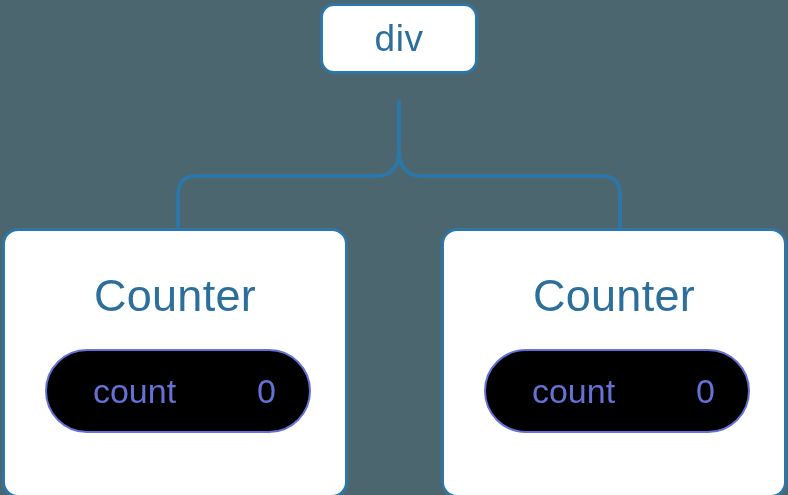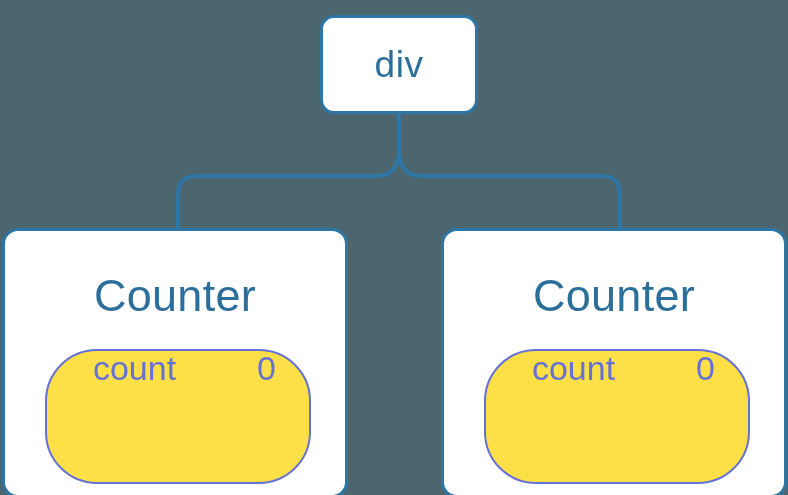--- a/index.html
+++ b/index.html
@@ -29,23 +29,23 @@
   }
   .node-box {
     position: absolute;
     background: #ffffff;
     border: 3px solid #2d76a5;
     border-radius: 14px;
     box-sizing: border-box;
   }
   #root-node {
     left: 320px;
-    top: 15px;
+    top: 3px;
     width: 158px;
-    height: 99px;
+    height: 71px;
     display: flex;
     align-items: center;
     justify-content: center;
   }
   #root-node-label {
     color: #2d6f9b;
     font-size: 37px;
     line-height: 1;
     letter-spacing: 0.5px;
   }
@@ -70,27 +70,27 @@
     color: #2d6f9b;
     font-size: 45px;
     line-height: 1;
     letter-spacing: 0.3px;
   }
   .state-pill {
     position: absolute;
     left: 40px;
     top: 118px;
     width: 266px;
-    height: 135px;
+    height: 84px;
     border: 2px solid #6571d4;
     border-radius: 52px;
     box-sizing: border-box;
     display: flex;
-    align-items: flex-start;
-    background: #fde047;
+    align-items: center;
+    background: #000000;
   }
   .state-pill-key {
     flex: 0 0 175px;
     display: flex;
     align-items: center;
     justify-content: center;
     color: #6571d4;
     font-size: 34px;
     line-height: 1;
   }

